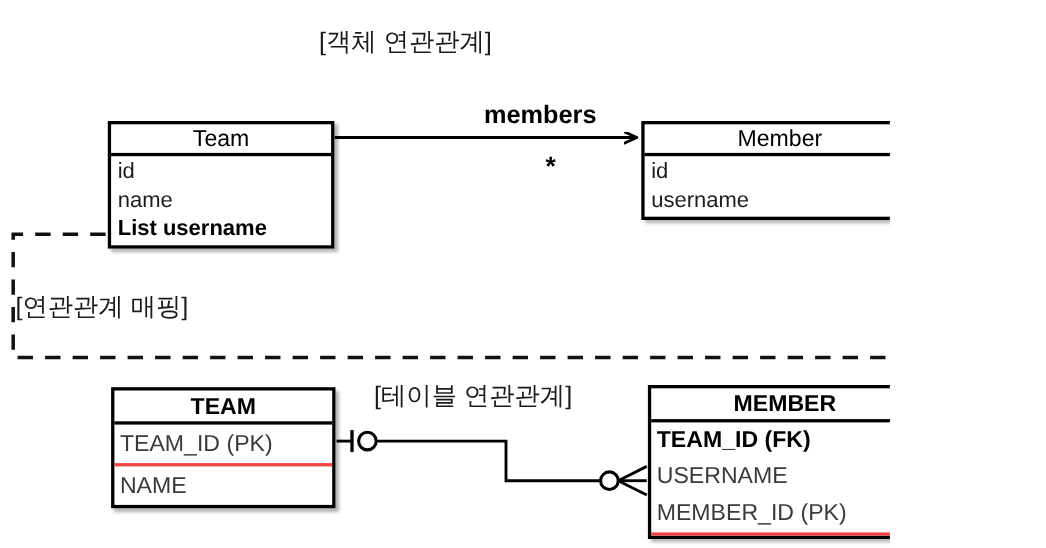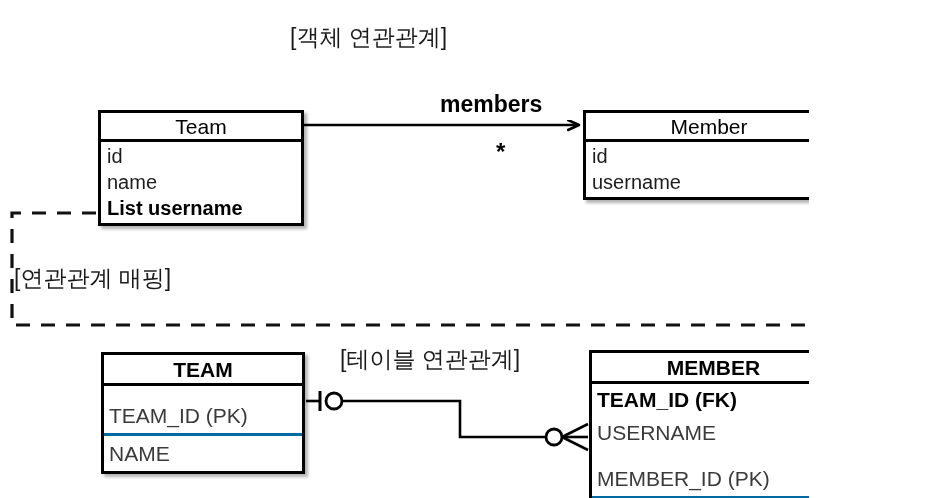--- a/index.html
+++ b/index.html
@@ -97,22 +97,21 @@
   }
   .db-row {
     box-sizing: border-box;
     padding: 0 5px;
     font-size: 21px;
     line-height: 35px;
     color: #3a3a3a;
     white-space: nowrap;
   }
   .db-row.sep {
-    border-bottom: 3px solid #0369a1;
-    margin-top: 12px;
+    border-bottom: 3px solid #ef4444;
   }
   .db-row .fk {
     display: block;
     font-weight: bold;
     color: #000000;
     line-height: 32px;
   }
   .db-row .plain {
     display: block;
     color: #3a3a3a;

